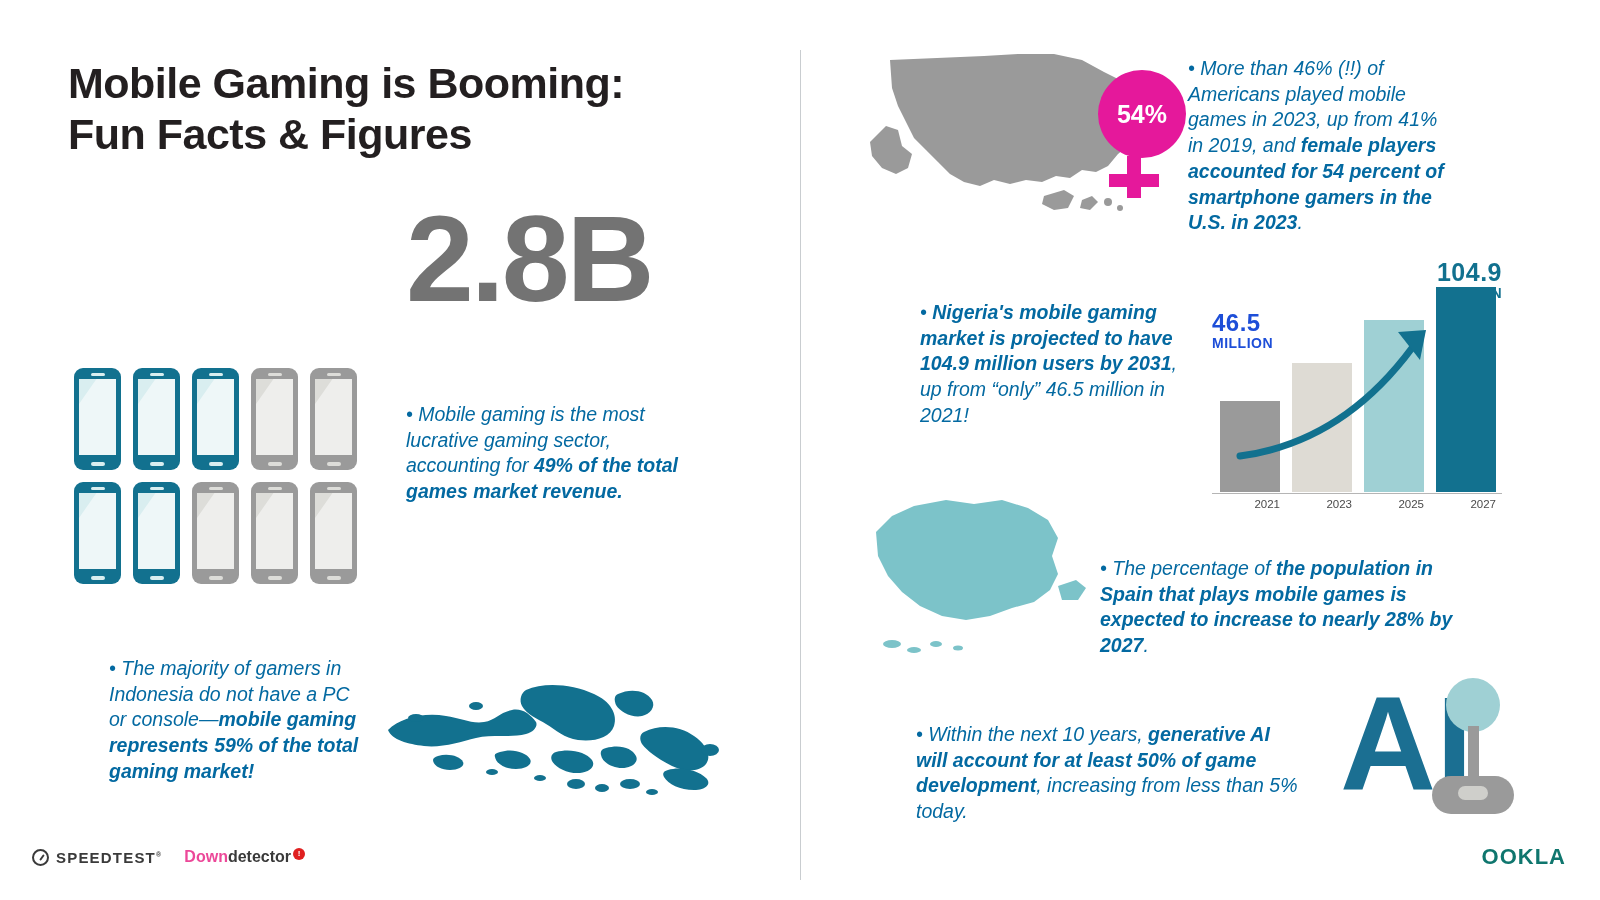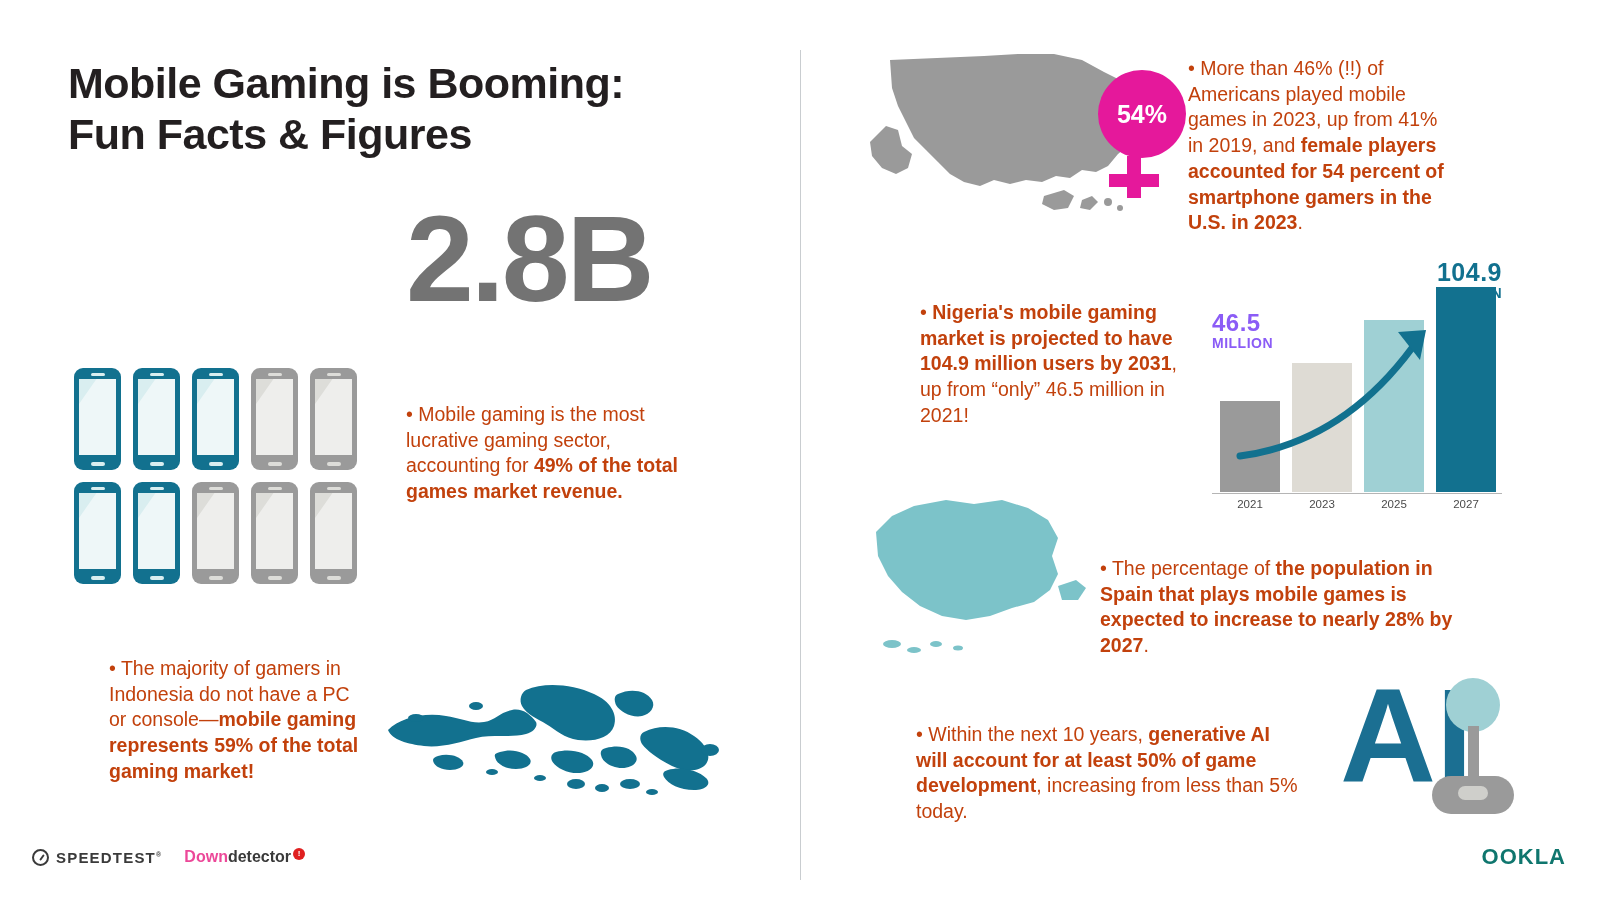--- a/index.html
+++ b/index.html
@@ -17,21 +17,21 @@
     position:absolute;left:800px;top:30px;width:1px;height:830px;
     background:#c9cdd0;
   }
 
   
   .title{
     position:absolute;left:68px;top:38px;width:660px;
     font-size:43px;line-height:1.18;font-weight:bold;letter-spacing:-0.5px;
     color:#231f20;
   }
-  .fact{font-size:19.5px;line-height:1.32;color:#c2410c;}
+  .fact{font-size:19.5px;line-height:1.32;color:#0369a1;font-style:italic;}
   .fact b{font-weight:bold;}
 
   .fact-worldwide{position:absolute;left:110px;top:208px;width:270px;}
   .big-number{
     position:absolute;left:406px;top:178px;
     font-size:122px;font-weight:bold;color:#737373;letter-spacing:-3px;
     line-height:1;
   }
   .fact-lucrative{position:absolute;left:406px;top:382px;width:280px;}
   .fact-indonesia{position:absolute;left:109px;top:636px;width:250px;}
@@ -106,33 +106,33 @@
   .fact-spain{position:absolute;left:1100px;top:536px;width:370px;}
   .fact-ai{position:absolute;left:916px;top:702px;width:390px;}
 
   
   .chart{position:absolute;left:1212px;top:240px;width:290px;height:260px;}
   .bars{position:absolute;left:0;bottom:28px;width:290px;height:215px;}
   .bar{position:absolute;bottom:0;width:60px;}
   .bar .fill{width:100%;position:absolute;bottom:0;}
   .axis{position:absolute;left:0;bottom:26px;width:290px;height:1px;background:#b5b5b5;}
   .ticks{position:absolute;left:0;bottom:4px;width:290px;height:18px;}
-  .tick{position:absolute;width:60px;text-align:center;font-size:11.5px;color:#4a4a4a;}
-  .lab-465{position:absolute;left:0;bottom:170px;font-size:24px;font-weight:bold;color:#8b5cf6;line-height:1.02;}
+  .tick{position:absolute;width:60px;text-align:right;font-size:11.5px;color:#4a4a4a;}
+  .lab-465{position:absolute;left:0;bottom:170px;font-size:24px;font-weight:bold;color:#1d4ed8;line-height:1.02;}
   .lab-465 span{display:block;font-size:14px;letter-spacing:.5px;}
   .lab-1049{position:absolute;right:0;top:0;font-size:25px;font-weight:bold;color:#12718f;line-height:1.02;text-align:right;}
   .lab-1049 span{display:block;font-size:14px;letter-spacing:.5px;}
   .arrow{position:absolute;left:18px;top:48px;width:250px;height:165px;}
 
   
   .spain{position:absolute;left:862px;top:470px;width:240px;height:180px;}
 
   
   .ai-graphic{position:absolute;left:1340px;top:650px;width:175px;height:170px;}
-  .ai-A{position:absolute;left:0;top:0;font-size:133px;font-weight:bold;color:#1b6f92;line-height:1;text-align:center;}
+  .ai-A{position:absolute;left:0;top:8px;font-size:133px;font-weight:bold;color:#1b6f92;line-height:1;text-align:center;}
   .joy-ball{position:absolute;left:106px;top:8px;width:54px;height:54px;border-radius:50%;background:#9fd0d4;}
   .joy-stick{position:absolute;left:128px;top:56px;width:11px;height:62px;background:#9a9a9a;}
   .joy-base{position:absolute;left:92px;top:106px;width:82px;height:38px;border-radius:19px;background:#9a9a9a;}
   .joy-base-in{position:absolute;left:118px;top:116px;width:30px;height:14px;border-radius:7px;background:#cfcfcb;}
 </style>
 </head>
 <body>
 
 <div class="page">
 

